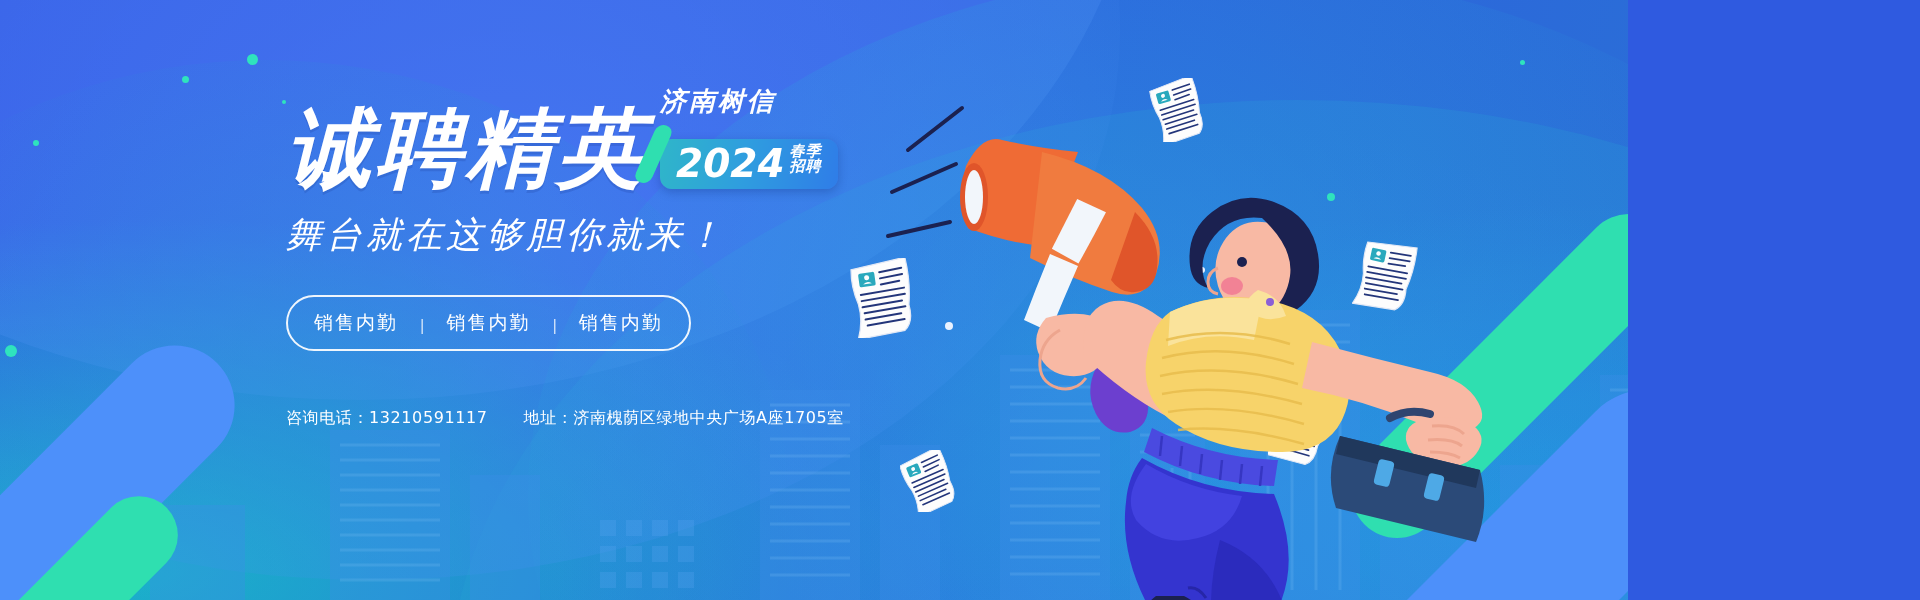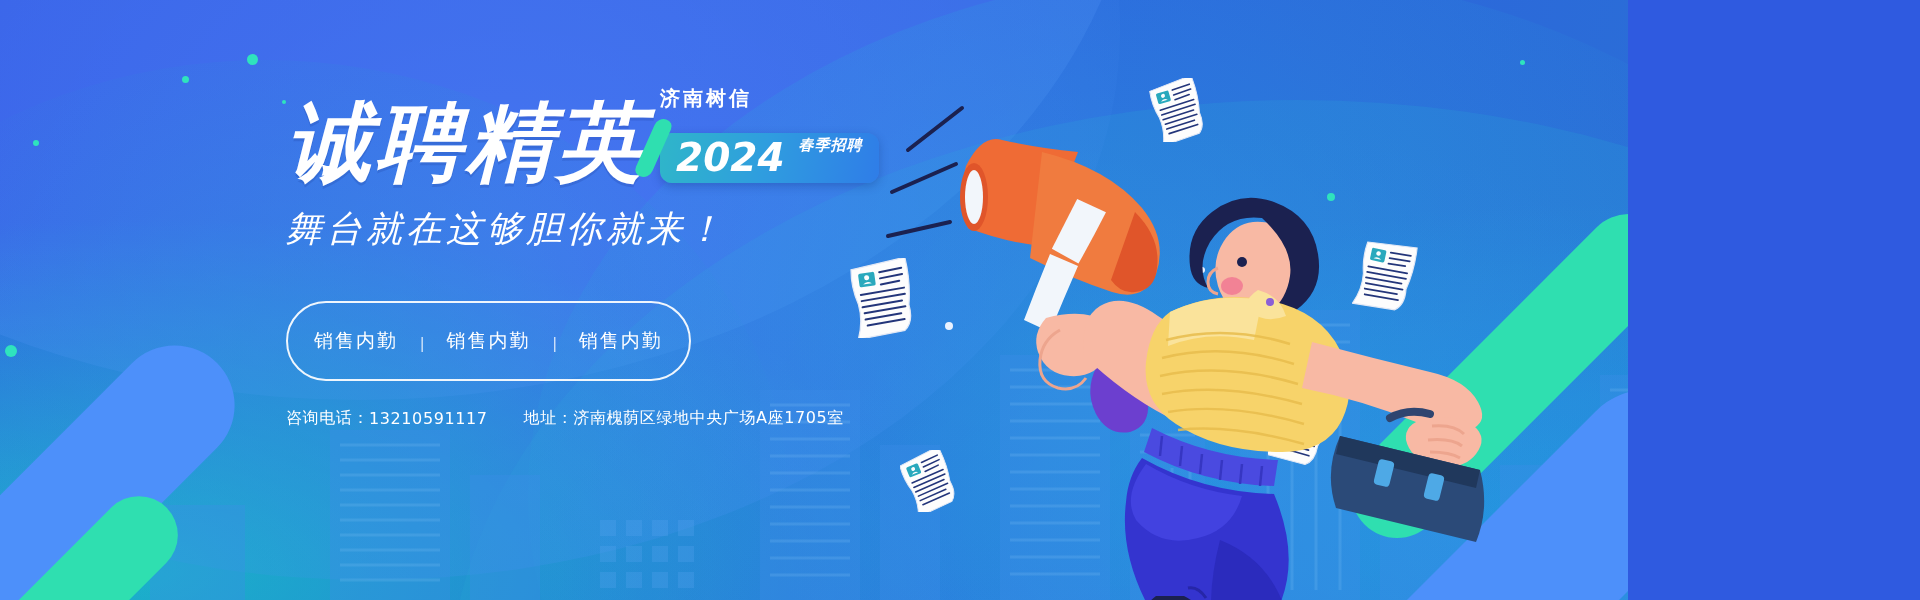--- a/index.html
+++ b/index.html
@@ -57,66 +57,66 @@
   #headline {
     font-family:"DejaVu Sans","Liberation Sans",sans-serif;
     font-size:86px; font-weight:700; color:#ffffff; letter-spacing:4px;
     line-height:1; font-style:italic;
     text-shadow:0 3px 0 rgba(20,50,140,.18);
     white-space:nowrap;
   }
   .brand-block { margin-left:14px; padding-bottom:2px; }
   #brand {
     font-family:"DejaVu Sans","Liberation Sans",sans-serif;
-    font-size:20px; font-weight:700; color:#ffffff; 
+    font-size:26px; font-weight:700; color:#ffffff; font-style:italic;
     letter-spacing:3px; line-height:1; margin-bottom:25px; white-space:nowrap;
   }
   .badge {
     position:relative; display:inline-flex; 
     background:linear-gradient(100deg,#2fb6c9 0%,#2f9ddf 48%,#2f7de8 100%);
     border-radius:12px; padding:5px 16px 6px 16px;
     box-shadow:0 3px 10px rgba(12,40,110,.28);
   }
   .badge::before {
     content:""; position:absolute; left:-15px; top:-16px;
     width:17px; height:62px; border-radius:10px;
     background:#2fdfb0; transform:rotate(16deg) skewX(-8deg);
   }
   #badge-year {
     font-family:"DejaVu Sans","Liberation Sans",sans-serif;
     font-size:39px; font-weight:700; font-style:italic; color:#fff;
     line-height:1; letter-spacing:0px;
   }
-  .badge-sub { margin-left:14px; display:flex; flex-direction:row; line-height:1.02; }
+  .badge-sub { margin-left:5px; display:flex; flex-direction:column; line-height:1.02; }
   .badge-sub span {
     font-family:"DejaVu Sans","Liberation Sans",sans-serif;
     font-size:15px; font-weight:700; font-style:italic; color:#ffffff;
     letter-spacing:1px;
   }
 
   #subheadline {
     margin-top:26px;
     font-family:"DejaVu Sans","Liberation Sans",sans-serif;
     font-size:36px; font-weight:400; font-style:italic; color:#ffffff;
     letter-spacing:4px; line-height:1; white-space:nowrap;
   }
 
   #tags {
-    margin-top:54px; display:inline-flex; align-items:flex-end;
+    margin-top:42px; display:inline-flex; align-items:flex-end;
     border:2px solid rgba(255,255,255,.92); border-radius:999px;
-    padding:25px 26px; background:transparent;
+    padding:13px 26px; background:transparent;
   }
   #tags .tag {
     font-family:"DejaVu Sans","Liberation Sans",sans-serif;
     font-size:19px; color:#ffffff; letter-spacing:2px; white-space:nowrap;
   }
   #tags .sep { color:rgba(255,255,255,.75); margin:0 22px; font-size:17px; }
 
   #contact {
-    position:absolute; left:286px; top:408px; display:flex; align-items:center;
+    position:absolute; left:286px; top:408px; display:flex; 
     font-family:"DejaVu Sans","Liberation Sans",sans-serif;
     font-size:16px; color:#ffffff; letter-spacing:.6px; white-space:nowrap; z-index:20;
   }
   #contact .gap { display:inline-block; width:36px; }
 </style>
 </head>
 <body>
 
 <div id="banner">
 

